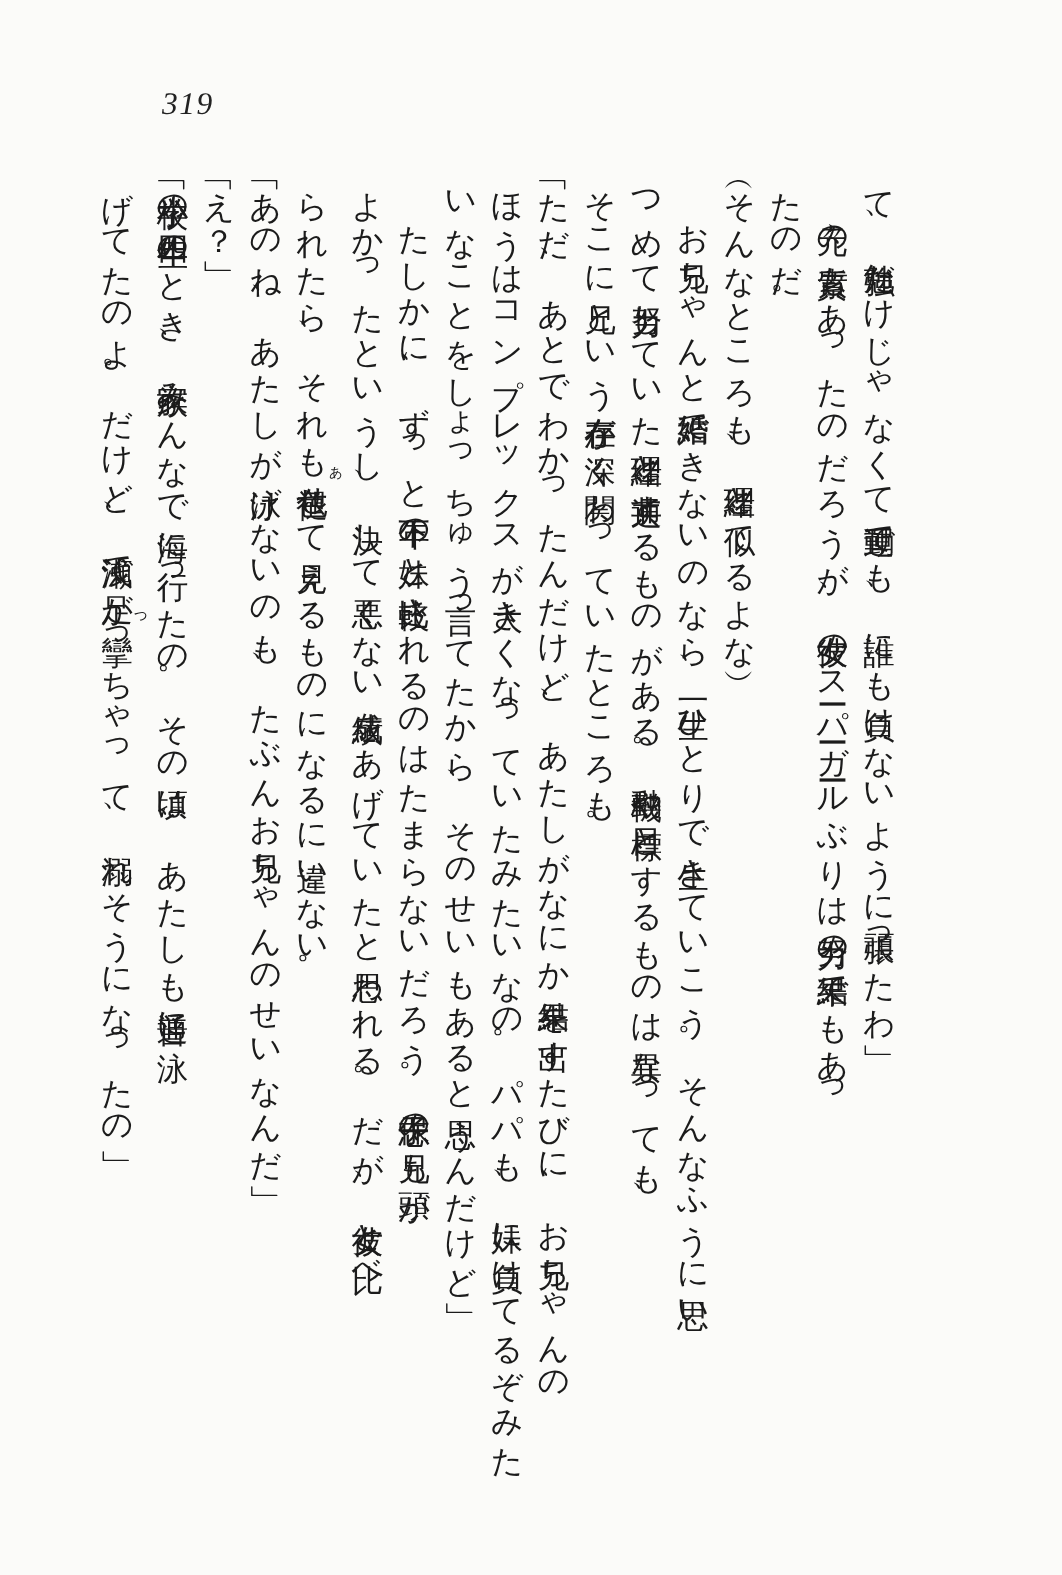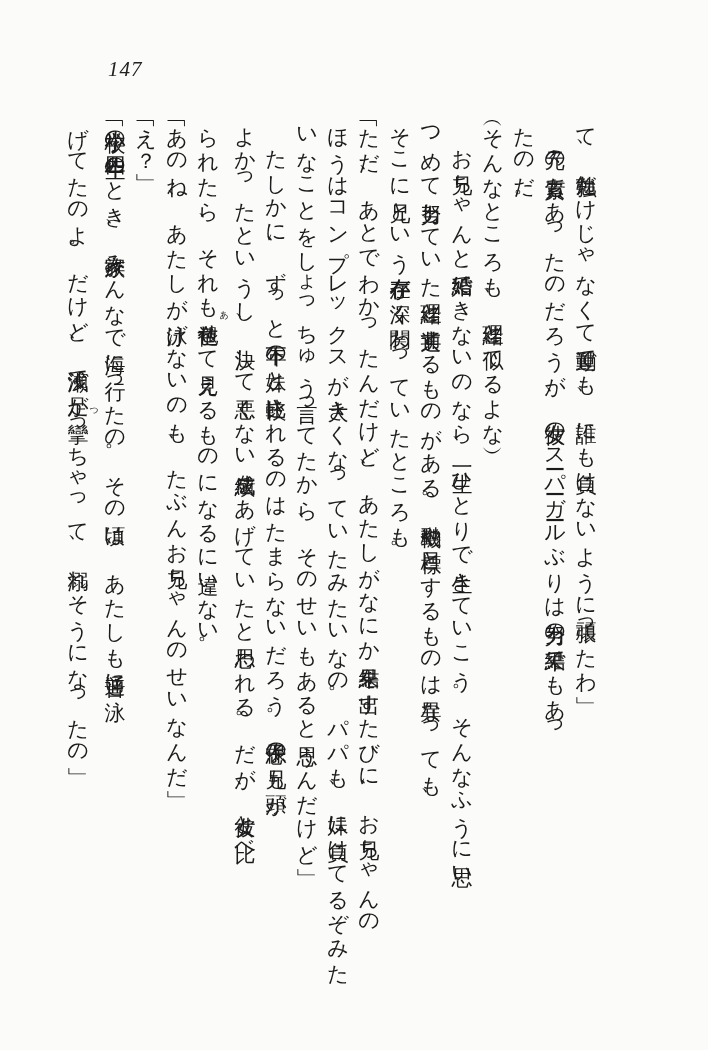--- a/index.html
+++ b/index.html
@@ -50,21 +50,21 @@
   }
   rt {
     font-size: 9px;
     letter-spacing: 0;
   }
 </style>
 </head>
 <body>
 
 <div class="page">
-  <div class="page-number">147</div>
+  <div class="page-number">319</div>
   <div class="text-area" id="text-area">
       <p class="text-line">て、勉強だけじゃなくて運動でも、誰にも負けないように頑張ったわ」</p>
       <p class="text-line indent">元々の素質もあったのだろうが、彼女のスーパーガールぶりは努力の結果でもあっ</p>
       <p class="text-line">たのだ。</p>
       <p class="text-line">（そんなところも、理緒と似てるよな）</p>
       <p class="text-line indent">お兄ちゃんと結婚できないのなら、一生ひとりで生きていこう。そんなふうに思い</p>
       <p class="text-line">つめて努力していた理緒と共通するものがある。動機や目標とするものは異なっても、</p>
       <p class="text-line">そこに兄という存在が深く関わっていたところも。</p>
       <p class="text-line">「ただ、あとでわかったんだけど、あたしがなにか結果を出すたびに、お兄ちゃんの</p>
       <p class="text-line">ほうはコンプレックスが大きくなっていたみたいなの。パパも、妹に負けてるぞみた</p>

